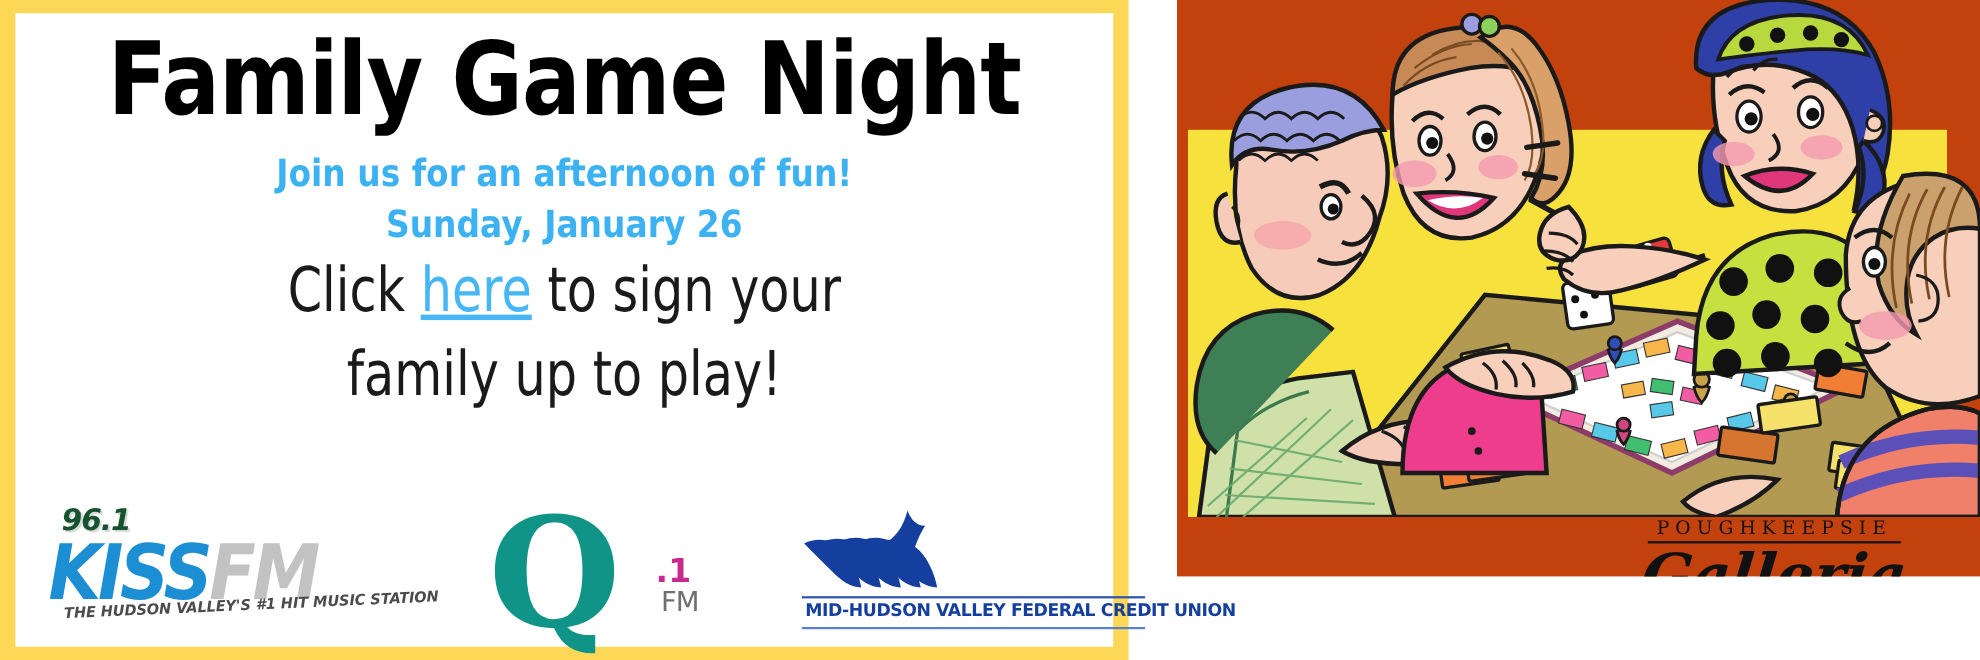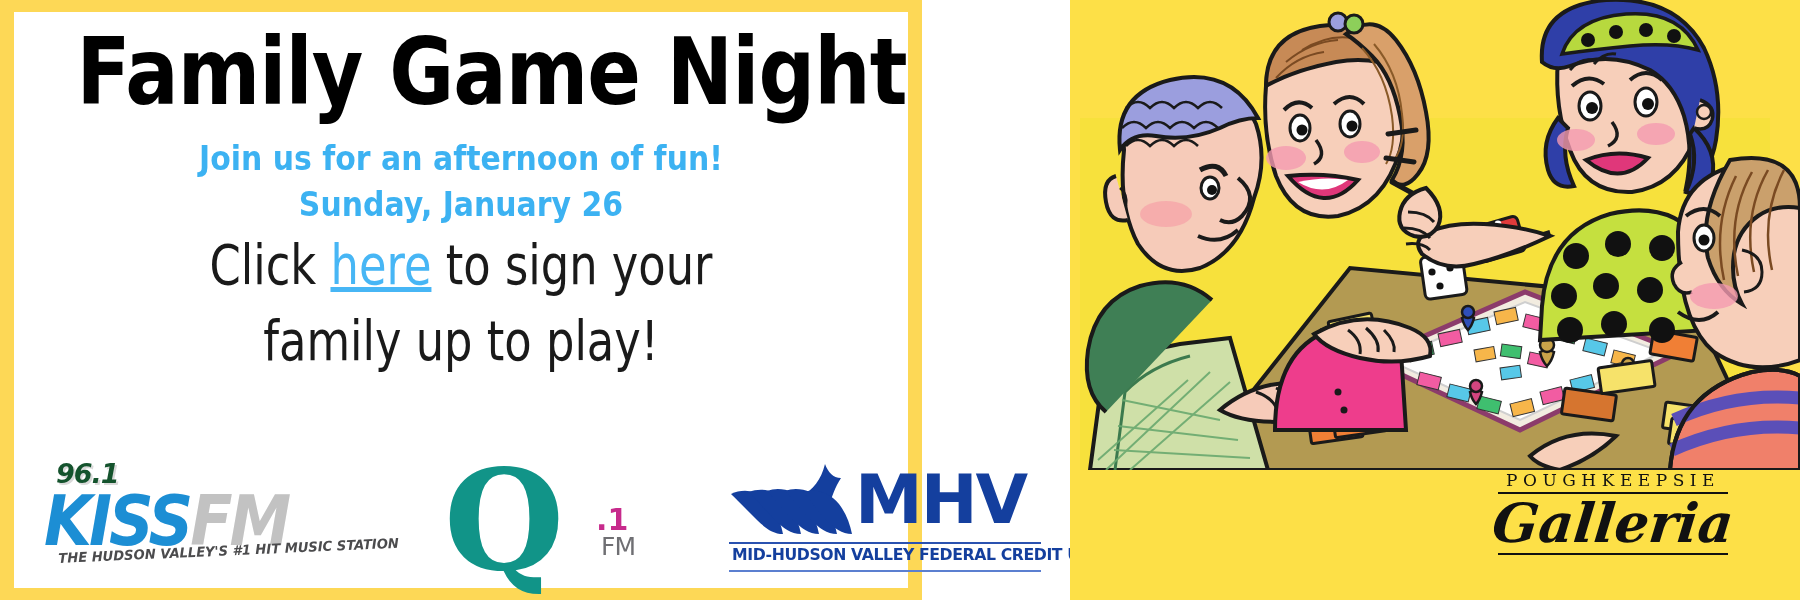--- a/index.html
+++ b/index.html
@@ -6,21 +6,21 @@
   body{
     width:1800px;height:600px;
     background:#ffffff;
     font-family:"Liberation Sans", sans-serif;
     overflow:hidden;
   }
   .banner{position:relative;width:1800px;height:600px;background:#fff;}
 
   
   .left-panel{
-    position:absolute;left:0;top:0;width:922px;height:600px;
+    position:absolute;left:0;top:0;width:1026px;height:600px;
     background:#fdd856;
     box-sizing:border-box;
     padding:12px 14px 12px 14px;
   }
   .left-inner{
     width:100%;height:100%;background:#ffffff;position:relative;
     box-sizing:border-box;
   }
   .headline{
     position:absolute;top:14px;left:0;width:100%;
@@ -144,22 +144,22 @@
     color:#143f9e;letter-spacing:-0.4px;
     white-space:nowrap;
     transform:scaleX(0.98);transform-origin:0 0;
   }
   .mhv-rule-bot{
     position:absolute;left:0;top:110px;width:312px;height:2px;background:#5b7fd0;
   }
 
   
   .right-panel{
-    position:absolute;left:1070px;top:0;width:730px;height:600px;
-    background:#fde047;overflow:hidden;
+    position:absolute;left:1070px;top:0;width:730px;height:524px;
+    background:#c2410c;overflow:hidden;
   }
   .illus{position:absolute;left:0;top:0;width:730px;height:470px;}
   .galleria{
     position:absolute;left:398px;top:470px;width:290px;height:120px;
     text-align:center;
   }
   .galleria-top{
     font-family:"DejaVu Serif", serif;
     font-size:17px;letter-spacing:5.5px;color:#111;
     margin-bottom:2px;
@@ -213,21 +213,20 @@
           <svg class="mhv-waves" viewBox="0 0 132 74">
             <g fill="#143f9e">
               <path d="M96 0 C92 16 84 26 72 32 C84 34 92 44 95 60 C100 42 104 26 112 14 C104 14 99 8 96 0 Z"></path>
               <path d="M2 30 C14 24 30 26 40 38 C48 48 52 60 54 70 C44 70 36 64 28 56 C18 46 10 38 2 30 Z"></path>
               <path d="M20 28 C32 23 48 26 58 38 C66 48 70 60 72 70 C62 70 54 64 46 56 C36 46 28 36 20 28 Z"></path>
               <path d="M38 27 C50 22 66 26 76 38 C84 48 88 60 90 70 C80 70 72 64 64 56 C54 46 46 35 38 27 Z"></path>
               <path d="M56 27 C68 22 84 26 94 38 C102 48 106 60 108 70 C98 70 90 64 82 56 C72 46 64 35 56 27 Z"></path>
               <path d="M74 28 C86 24 100 28 110 40 C117 49 121 60 123 70 C113 70 105 64 97 56 C87 46 82 36 74 28 Z"></path>
             </g>
           </svg>
-          <div class="mhv-text">MHV</div>
           <div class="mhv-rule-top"></div>
           <div class="mhv-tag">MID-HUDSON VALLEY FEDERAL CREDIT UNION</div>
           <div class="mhv-rule-bot"></div>
         </div>
 
       </div>
     </div>
   </div>
 
   <div class="right-panel">

